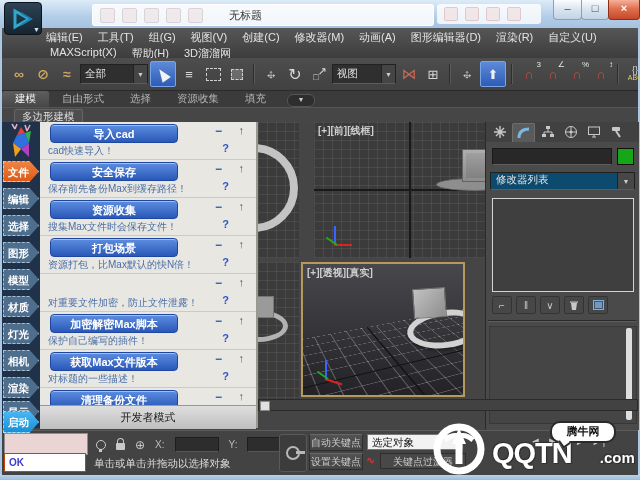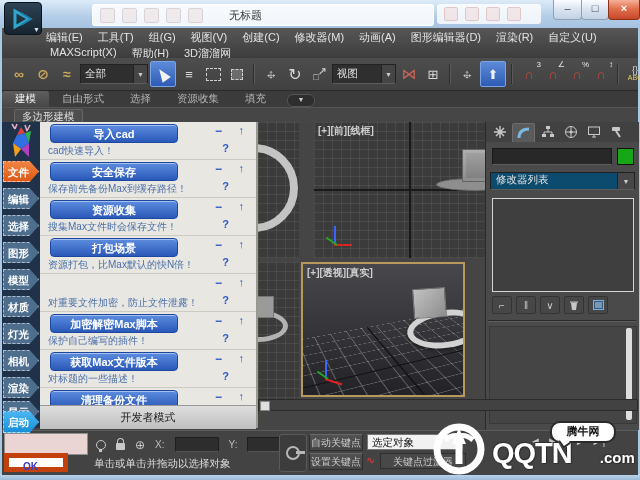--- a/index.html
+++ b/index.html
@@ -147,22 +147,22 @@
   
   .tslider{position:absolute;left:258px;top:399px;width:380px;height:12px;background:#424242;border:1px solid #2b2b2b;box-sizing:border-box;}
   .tshandle{position:absolute;left:1px;top:1px;width:8px;height:8px;background:#e0e0e0;border:1px solid #888;}
   .truler{position:absolute;left:258px;top:411px;width:380px;height:19px;background:#353535;border-top:1px solid #222;margin-top:39px;}
   .tticks{position:absolute;left:4px;top:1px;width:372px;height:9px;
     background:repeating-linear-gradient(90deg,#828282 0 1px,transparent 1px 6.6px);}
   .tnum{position:absolute;top:9px;font-size:9px;color:#cacaca;}
   
   .statusbar{position:absolute;left:2px;top:430px;width:636px;height:44px;background:#434343;border-top:1px solid #5c5c5c;}
   .pinkbox{position:absolute;left:2px;top:2px;width:82px;height:20px;background:#ead4d4;border:1px solid #8e8e8e;}
-  .okbox{position:absolute;left:2px;top:22px;width:64px;height:19px;background:#fff;border:5px solid #c2410c;
-    font-size:10px;font-weight:bold;color:#3a3acc;padding:3px 0 0 14px;box-sizing:border-box;}
+  .okbox{position:absolute;left:2px;top:22px;width:82px;height:19px;background:#fff;border:1px solid #c2410c;
+    font-size:10px;font-weight:bold;color:#3a3acc;padding:3px 0 0 4px;box-sizing:border-box;}
   .sicons{position:absolute;left:94px;top:6px;display:flex;gap:10px;align-items:center;color:#c8c8c8;}
   .bulb{width:8px;height:8px;border:1.5px solid #c8c8c8;border-radius:50%;position:relative;}
   .bulb:after{content:"";position:absolute;left:2px;top:8px;width:3px;height:3px;background:#c8c8c8;}
   .lockic{width:9px;height:7px;background:#c8c8c8;border-radius:1px;position:relative;margin-top:4px;}
   .lockic:before{content:"";position:absolute;left:1px;top:-5px;width:5px;height:5px;border:1.5px solid #c8c8c8;border-bottom:none;border-radius:4px 4px 0 0;}
   .coordlbl{font-size:10px;color:#bbb;}
   .coordin{width:42px;height:13px;background:#2d2d2d;border:1px solid #1e1e1e;border-bottom-color:#555;}
   .prompt{position:absolute;left:92px;top:24px;width:182px;height:17px;font-size:10.5px;color:#ddd;
     line-height:17px;}
   .keybtn{position:absolute;left:277px;top:3px;width:26px;height:36px;background:#3c3c3c;border:1px solid #5a5a5a;

